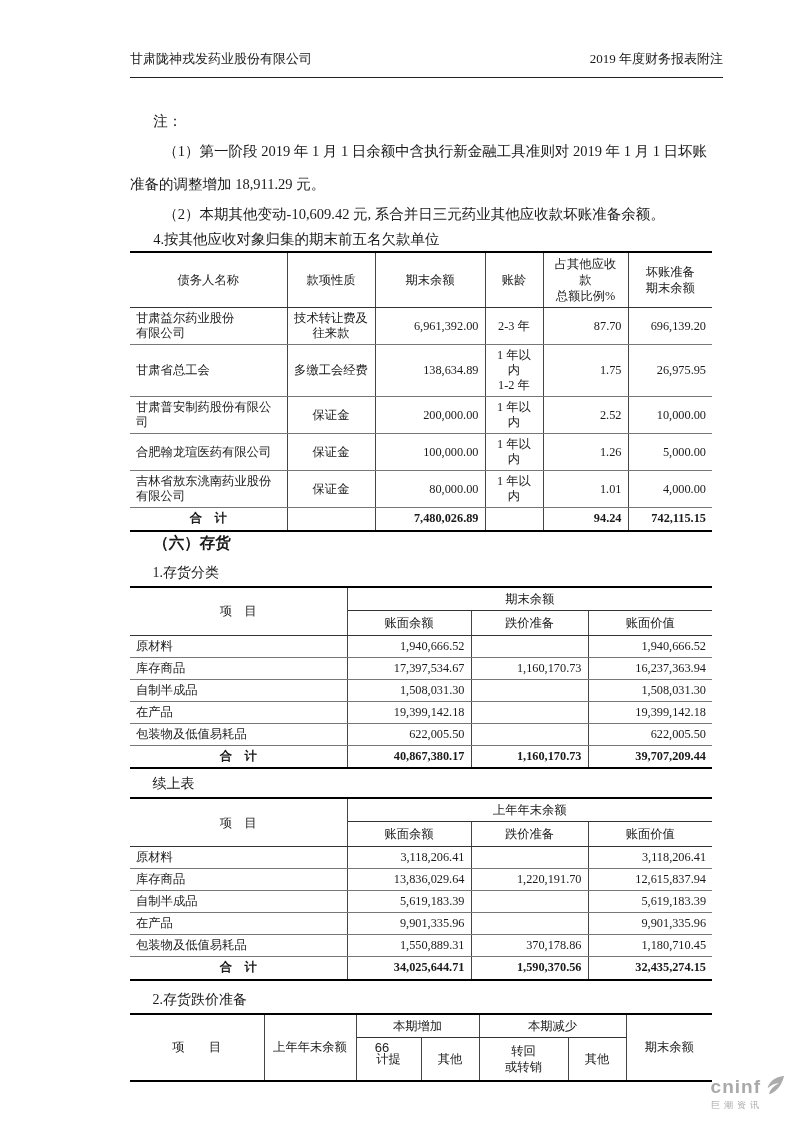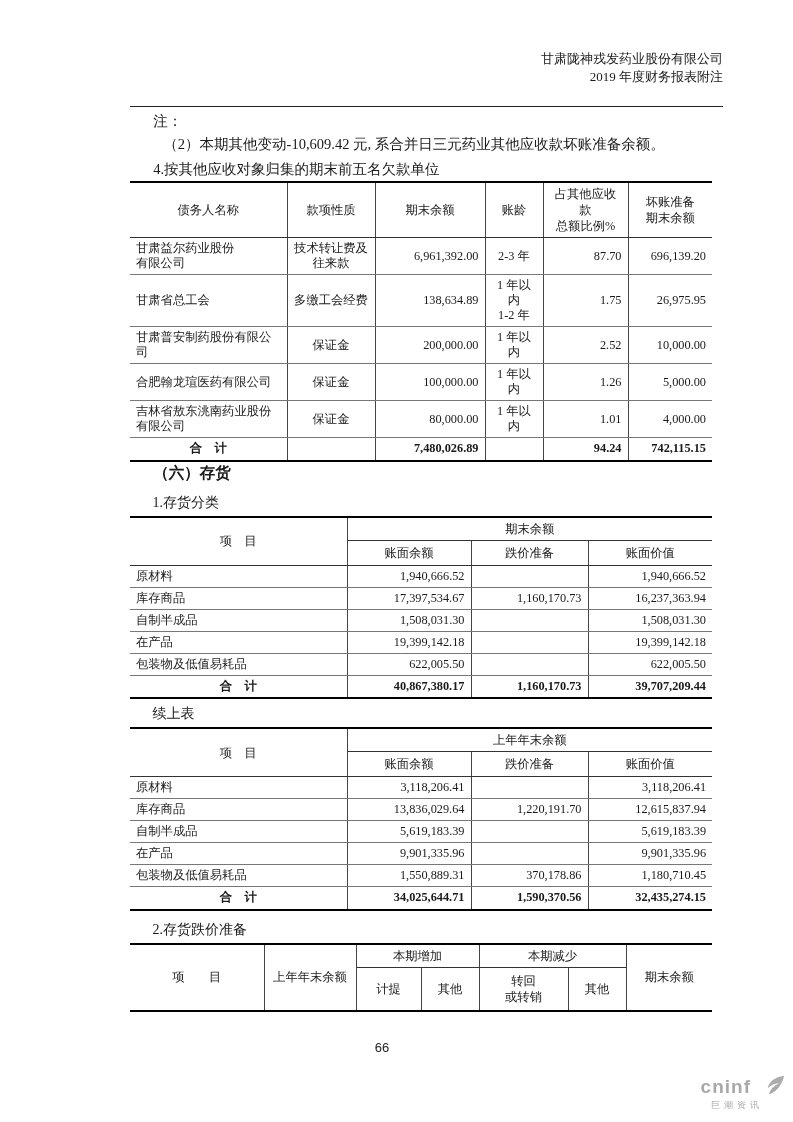--- a/index.html
+++ b/index.html
@@ -6,21 +6,21 @@
   html,body { background:#e8e8e8; }
   .page {
     position:relative; width:793px; height:1122px; margin:0 auto;
     background:#ffffff; color:#1a1a1a; overflow:hidden;
     font-family:"Liberation Serif","DejaVu Serif",serif;
   }
   
   .hdr {
     position:absolute; top:50px; left:130px; width:593px;
     display:flex; justify-content:space-between; align-items:flex-end;
-    font-size:13px; padding-bottom:20px; border-bottom:1.5px solid #222;flex-direction:column;
+    font-size:13px; padding-bottom:9px; border-bottom:1.5px solid #222;
   }
   
   .content { position:absolute; top:105px; left:130px; width:582px; }
   .note-label { margin-top:6px; text-indent:1.6em; font-size:14.5px; line-height:20px; }
   .p1 { margin-top:4px; text-indent:2.3em; font-size:14.5px; line-height:33px; }
   .p2 { margin-top:2px; text-indent:2.3em; font-size:14.5px; line-height:22px; }
   .h4 { margin-top:4px; text-indent:1.6em; font-size:14.5px; line-height:20px; }
   .sec6 { text-indent:1.5em; font-weight:bold; font-size:15.5px; line-height:22px; }
   .sub  { margin-top:10px; text-indent:1.6em; font-size:14px; line-height:18px; }
   .cont { margin-top:6px; text-indent:1.6em; font-size:14px; line-height:18px; }
@@ -50,38 +50,39 @@
   tr.total td { font-weight:bold; height:23px; }
   
   .pageno {
     position:absolute; top:1040px; left:0; width:764px; text-align:center;
     font-family:"Liberation Sans","DejaVu Sans",sans-serif; font-size:13px; color:#222;
   }
   .logo {
     position:absolute; top:1074px; right:6px; text-align:right; color:#a9a9a9;
     font-family:"Liberation Sans","DejaVu Sans",sans-serif; line-height:1;
   }
-  .logo-row { display:flex; align-items:center; justify-content:flex-end; gap:12px; }
+  .logo-row { display:flex; align-items:center; justify-content:flex-end; gap:2px; }
   .logo-brand { font-size:19px; font-weight:bold; letter-spacing:1px; }
   .logo-cn { font-size:9px; letter-spacing:4px; margin-top:2px; margin-right:24px; }
   .logo-url { font-size:10px; margin-top:14px; }
 </style>
 </head>
 <body>
 
 <div class="page">
 
   <div class="hdr">
     <span>甘肃陇神戎发药业股份有限公司</span>
     <span>2019 年度财务报表附注</span>
   </div>
 
   <div class="content">
 
     <p class="note-label">注：</p>
+    <p class="p1">（1）第一阶段 2019 年 1 月 1 日余额中含执行新金融工具准则对 2019 年 1 月 1 日坏账准备的调整增加 18,911.29 元。</p>
     <p class="p2">（2）本期其他变动-10,609.42 元, 系合并日三元药业其他应收款坏账准备余额。</p>
     <p class="h4">4.按其他应收对象归集的期末前五名欠款单位</p>
 
     <table class="tbl t5">
       <colgroup>
         <col style="width:157px">
           <col style="width:88px">
           <col style="width:110px">
         <col style="width:58px">
           <col style="width:85px">

